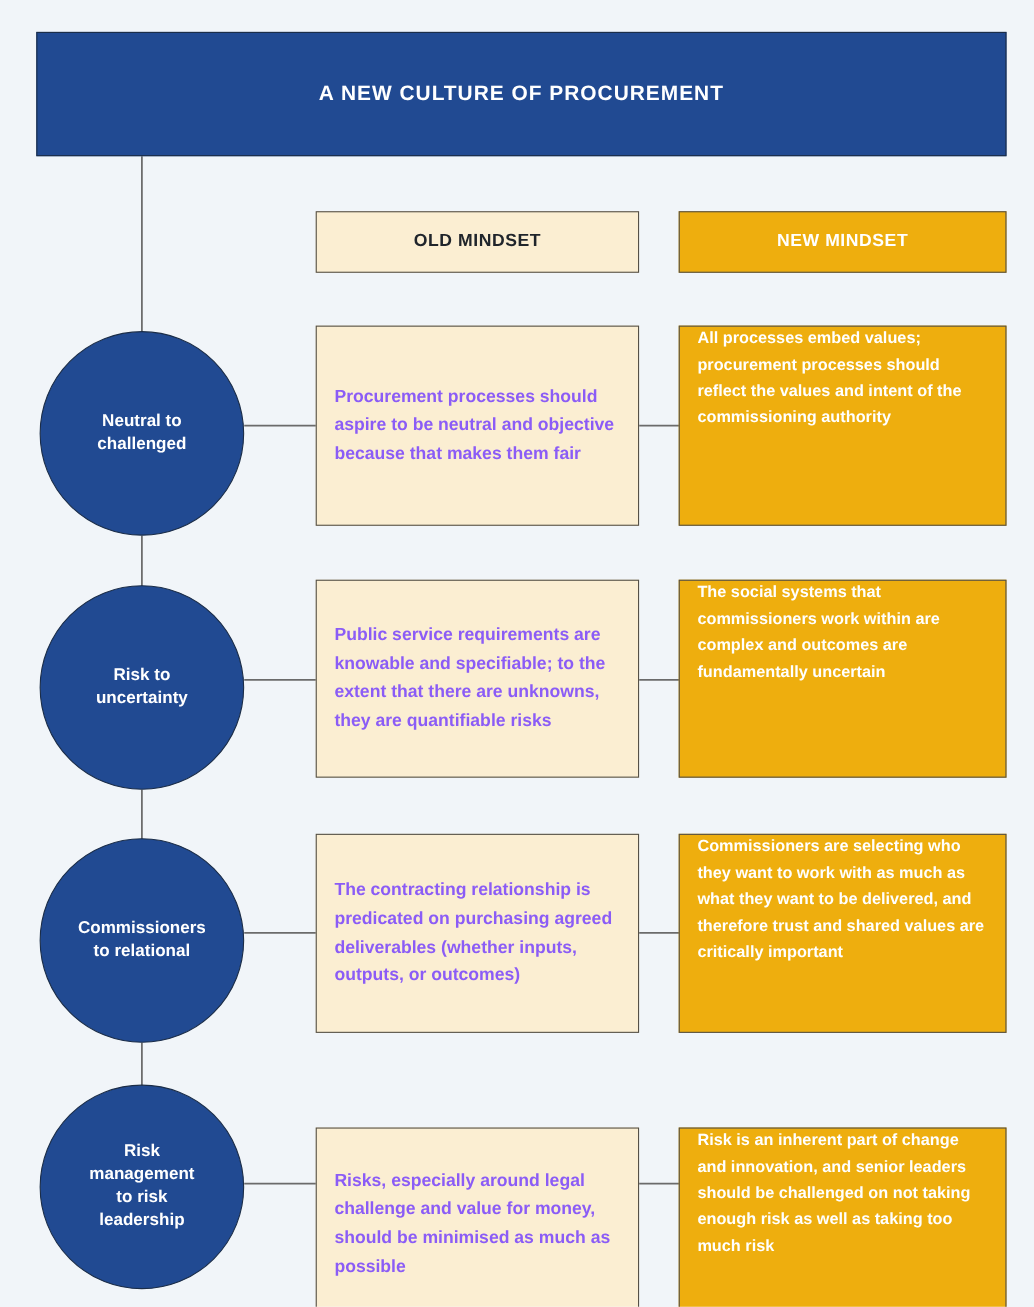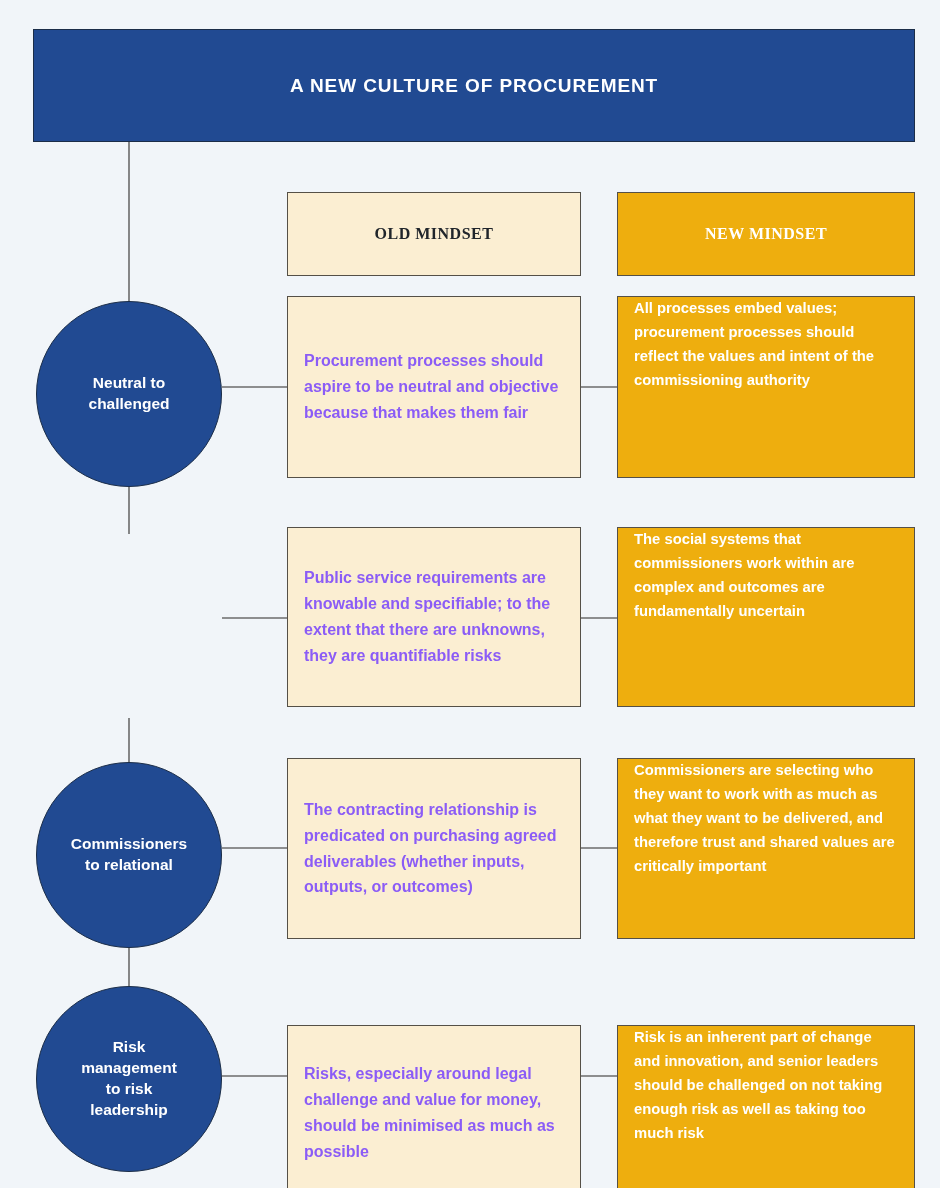--- a/index.html
+++ b/index.html
@@ -49,27 +49,26 @@
     font-size: 19px;
     font-weight: bold;
     letter-spacing: 0.9px;
     text-align: center;
   }
 
   
   .col-header {
     position: absolute;
     top: 192px;
-    height: 84px;
+    height: 56px;
     box-sizing: border-box;
     display: flex;
     align-items: center;
     justify-content: center;
     border: 1px solid #555047;
-    font-family: Liberation Serif, serif;
   }
   .col-header .hdr-text {
     font-size: 16px;
     font-weight: bold;
     letter-spacing: 0.5px;
   }
   .col-header.old {
     left: 287px;
     width: 294px;
     background: #fbeed2;
@@ -193,20 +192,24 @@
     <span class="circle-label">Neutral to
 challenged</span>
   </div>
   <div class="cell old row1">
     <span class="cell-text">Procurement processes should aspire to be neutral and objective because that makes them fair</span>
   </div>
   <div class="cell new row1">
     <span class="cell-text">All processes embed values; procurement processes should reflect the values and intent of the commissioning authority</span>
   </div>
 
+  <div class="node-circle circ2">
+    <span class="circle-label">Risk to
+uncertainty</span>
+  </div>
   <div class="cell old row2">
     <span class="cell-text">Public service requirements are knowable and specifiable; to the extent that there are unknowns, they are quantifiable risks</span>
   </div>
   <div class="cell new row2">
     <span class="cell-text">The social systems that commissioners work within are complex and outcomes are fundamentally uncertain</span>
   </div>
 
   <div class="node-circle circ3">
     <span class="circle-label">Commissioners
 to relational</span>

